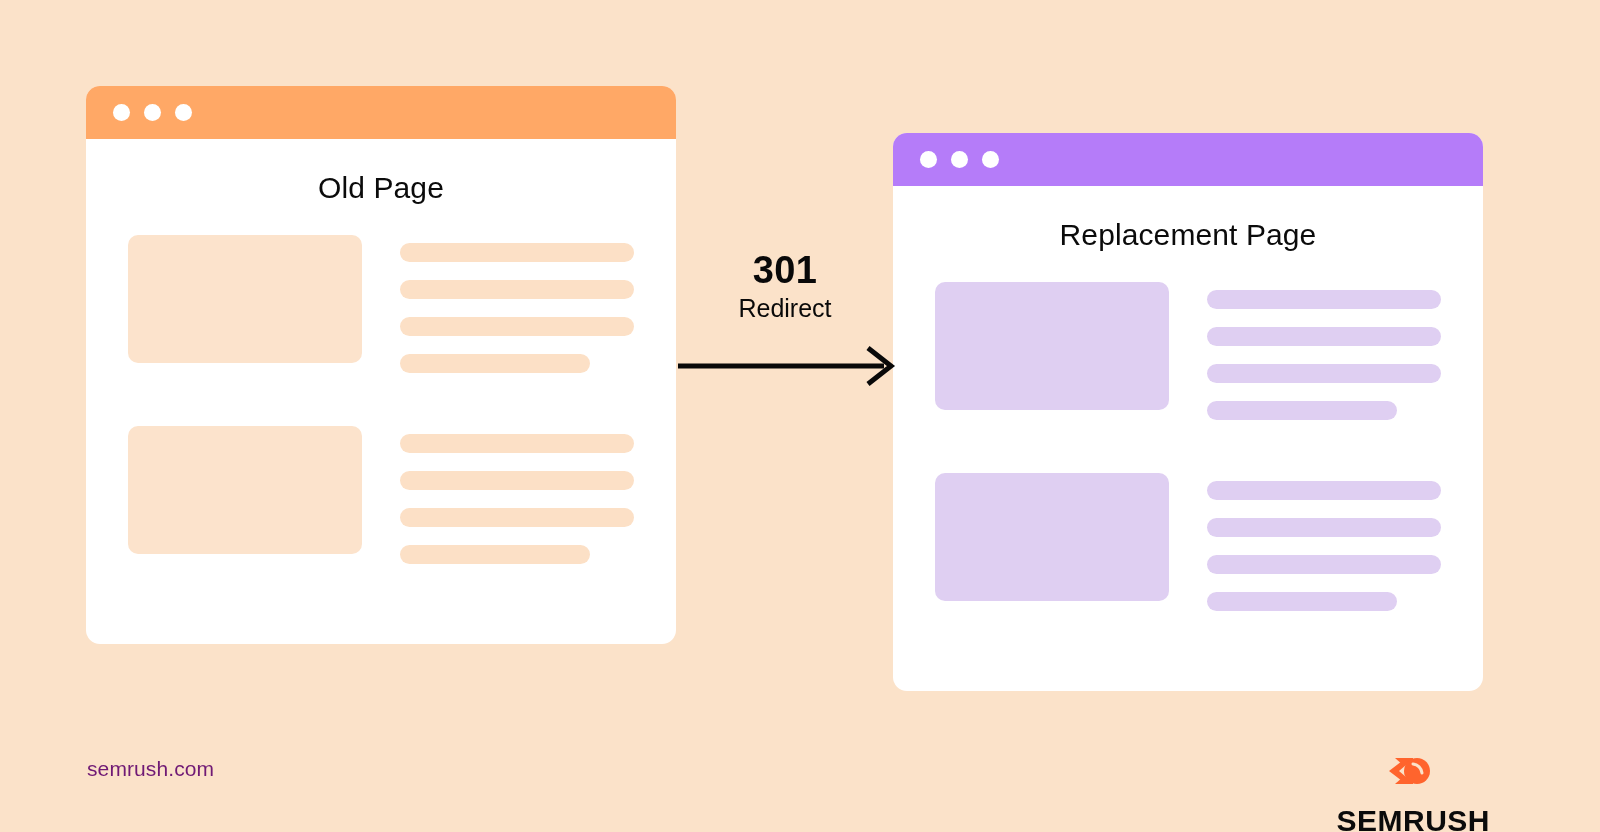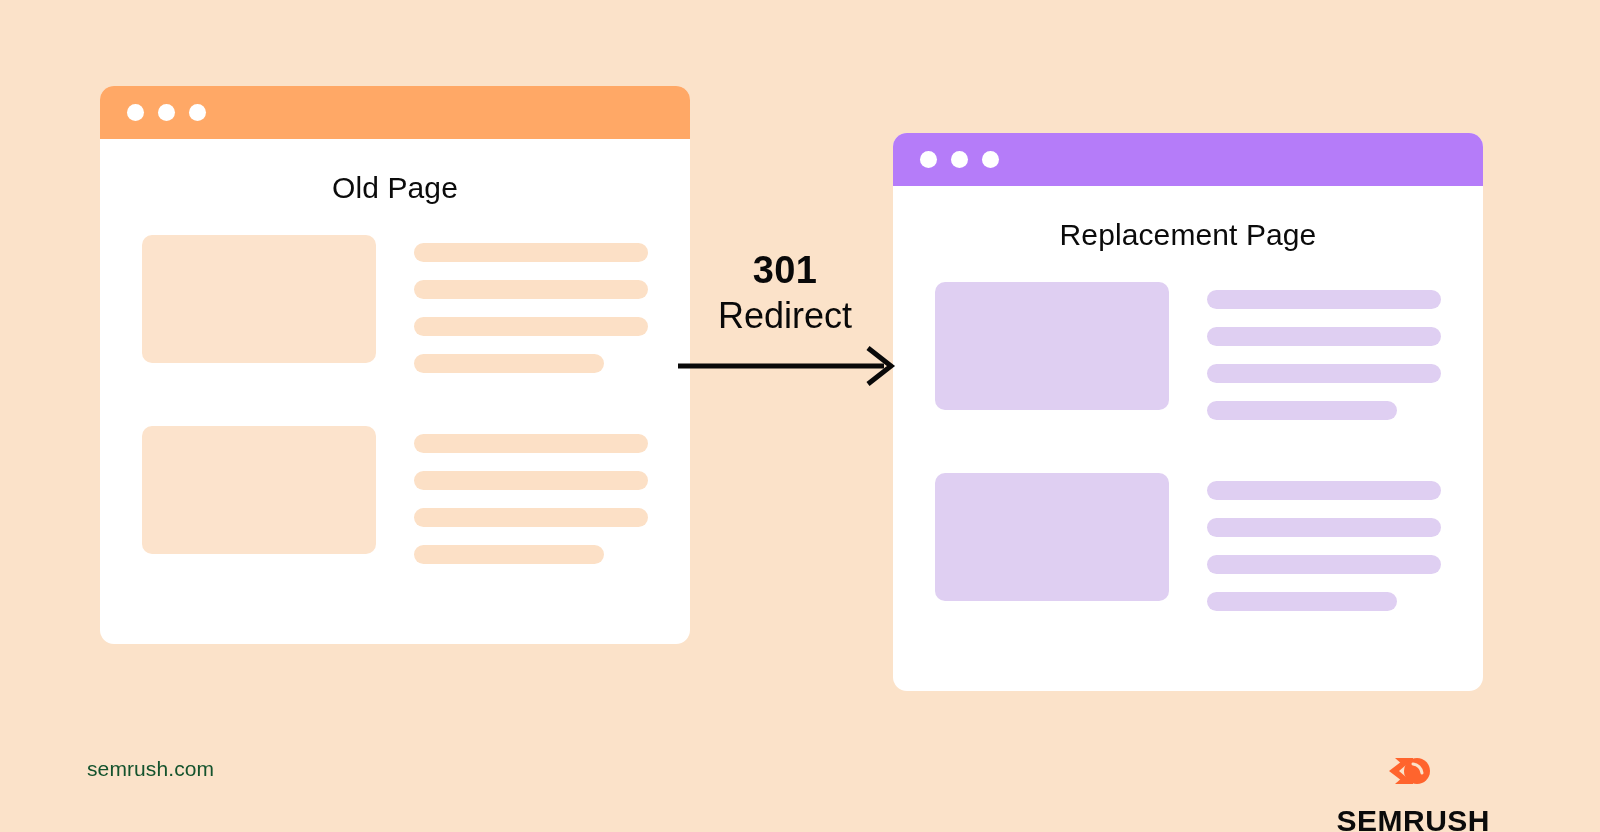--- a/index.html
+++ b/index.html
@@ -24,21 +24,21 @@
   
   .browser {
     position: absolute;
     background: #FFFFFF;
     border-radius: 14px;
     overflow: hidden;
     display: flex;
     flex-direction: column;
   }
   .browser.old {
-    left: 100px;
+    left: 86px;
     top: 86px;
     width: 590px;
     height: 558px;
   }
   .browser.new {
     left: 893px;
     top: 86px;
     width: 590px;
     height: 558px;
     margin-top: 47px;
@@ -122,39 +122,39 @@
     text-align: center;
   }
   .redirect-code {
     font-size: 38px;
     font-weight: 700;
     color: #090909;
     line-height: 1.08;
     letter-spacing: 0.3px;
   }
   .redirect-word {
-    font-size: 36px;
+    font-size: 25px;
     font-weight: 400;
     color: #090909;
     line-height: 1.25;
     margin-top: 2px;
   }
   .arrow-svg {
     position: absolute;
     left: 676px;
     top: 344px;
   }
 
   
   .footer-url {
     position: absolute;
     left: 87px;
     top: 757px;
     font-size: 21px;
-    color: #14532d;
+    color: #701a75;
     letter-spacing: 0.1px;
   }
   .brand {
     position: absolute;
     right: 110px;
     top: 752px;
     display: flex;
     align-items: center;
     gap: 14px;
     flex-direction: column;

